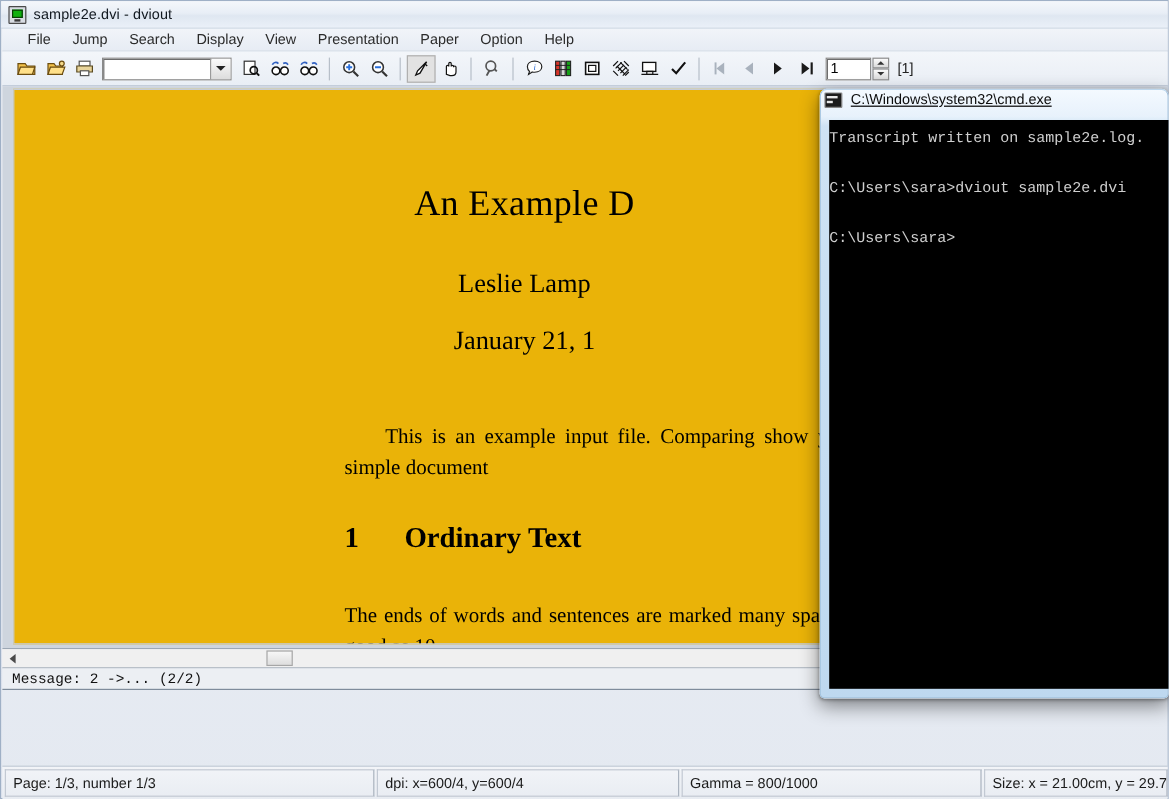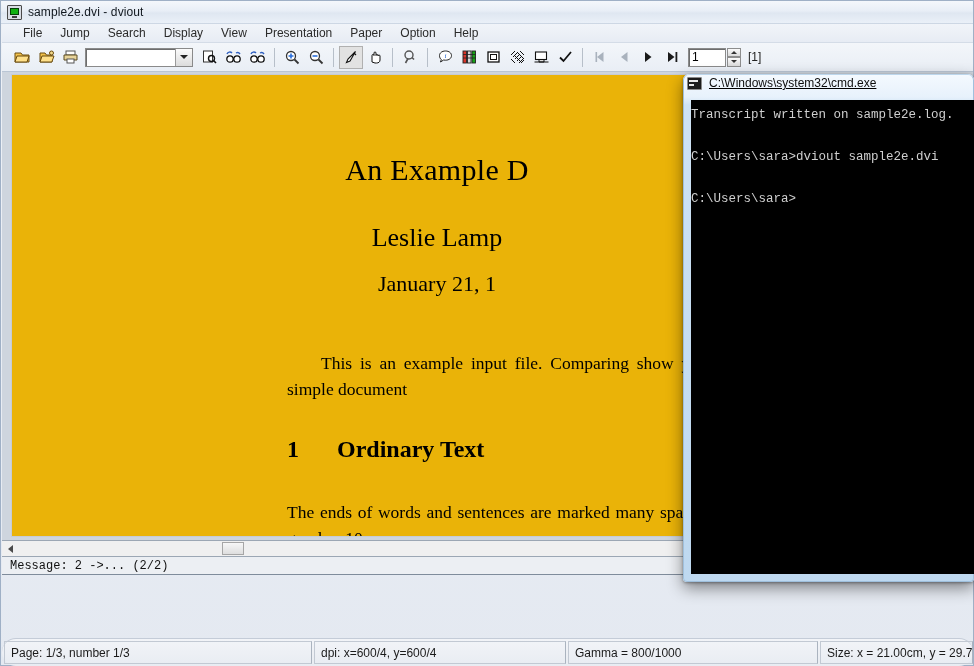--- a/index.html
+++ b/index.html
@@ -109,21 +109,21 @@
   .page-inner{
     position:absolute;left:0;top:0;width:676px;height:463px;
     font-family:"Liberation Serif", serif;color:#000;
   }
   .doc-title{
     position:absolute;left:0;top:78px;width:850px;text-align:center;
     font-size:30px;letter-spacing:.3px;white-space:nowrap;
   }
   .doc-author{
     position:absolute;left:0;top:148px;width:850px;text-align:center;
-    font-size:26px;white-space:nowrap;
+    font-size:22px;white-space:nowrap;
   }
   .doc-date{
     position:absolute;left:0;top:196px;width:850px;text-align:center;
     font-size:22px;white-space:nowrap;
   }
   .doc-para1{
     position:absolute;left:275px;top:275px;width:560px;
     font-size:17.5px;line-height:26px;text-indent:34px;
     text-align:justify;
   }
@@ -171,21 +171,20 @@
     border-bottom:1px solid #9aa5b2;
   }
   .logline{height:15px;line-height:15px;white-space:nowrap;}
 
   
   .statusbar{
     position:absolute;left:1px;top:637px;width:971px;height:28px;
     background:linear-gradient(180deg,#f2f4f8 0%,#e8ecf2 100%);
     display:flex;align-items:stretch;box-sizing:border-box;
     border-top:1px solid #c4ccd8;
-    border-radius:14px;
   }
   .status-cell{
     display:flex;align-items:center;padding-left:6px;box-sizing:border-box;
     border:1px solid #c2c9d3;border-right-color:#aab3bf;
     margin:2px 0 2px 2px;background:transparent;
     font-size:12px;color:#1b1b1b;white-space:nowrap;overflow:hidden;
   }
   .sc1{width:308px;}
   .sc2{width:252px;}
   .sc3{width:250px;text-align:right;}

